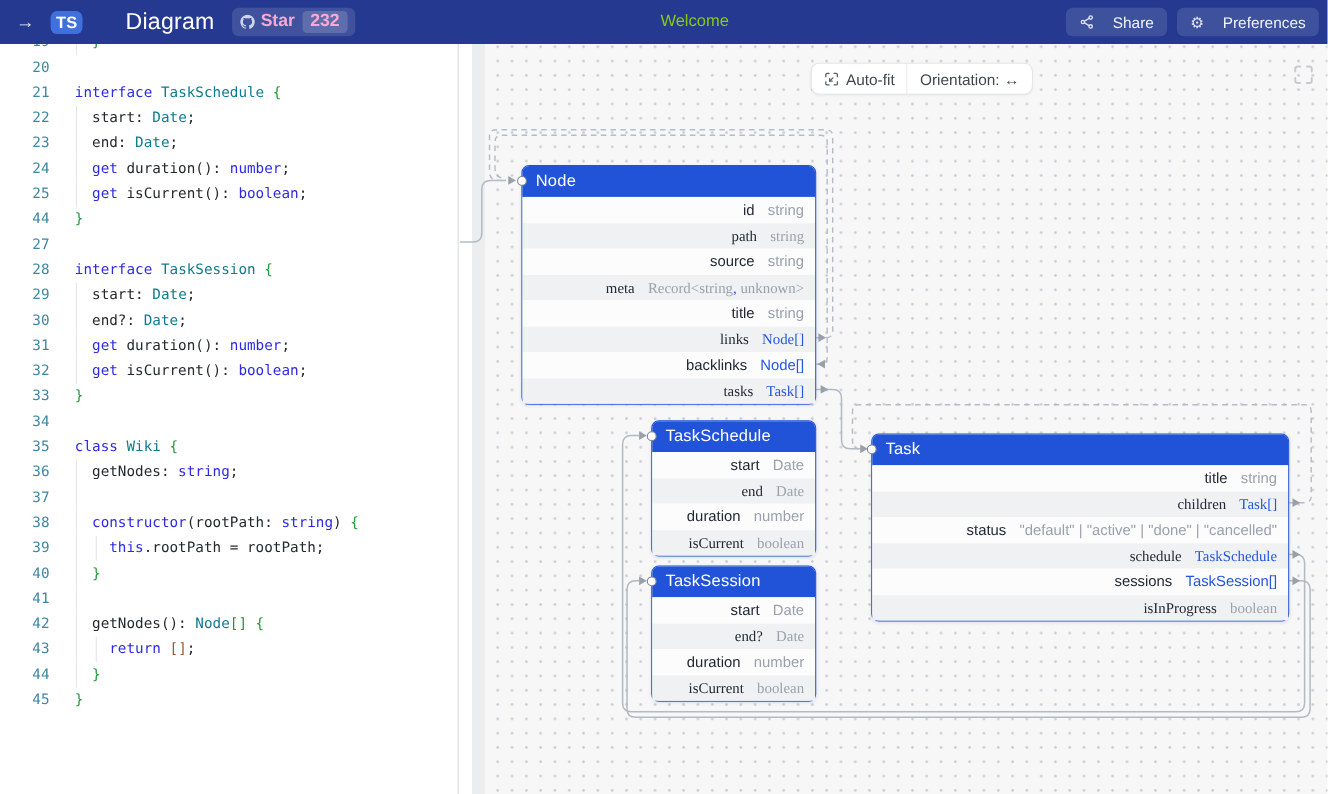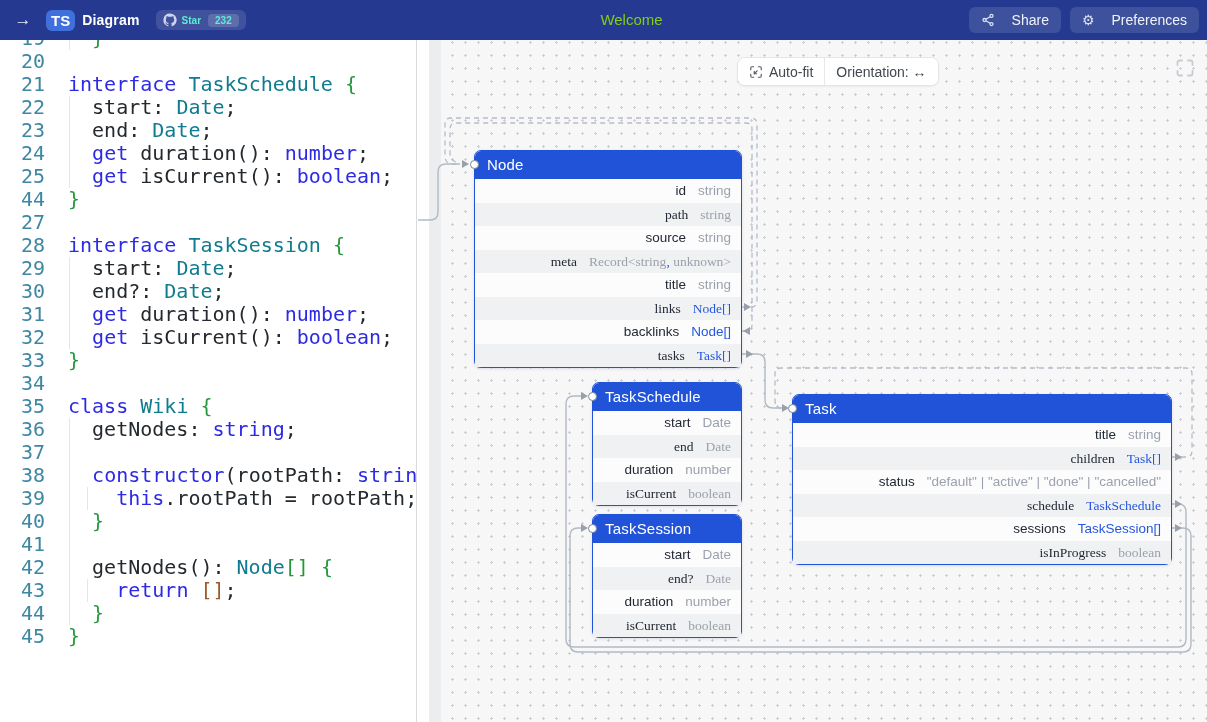--- a/index.html
+++ b/index.html
@@ -3,36 +3,36 @@
 <meta charset="utf-8">
 <style>
   * { margin:0; padding:0; box-sizing:border-box; }
   html,body { width:1207px; height:722px; overflow:hidden; font-family:"Liberation Sans", sans-serif; background:#fff; }
 
   
   .topbar { position:relative; height:40px; background:#24398f; display:flex; align-items:center; padding:0 8px; color:#fff; z-index:10; }
   .back-arrow { width:30px; text-align:center; font-size:17px; color:#e8ecf8; cursor:pointer; }
   .logo { display:flex; align-items:center; gap:7px; margin-left:8px; }
   .logo-chip { background:#4070dc; border-radius:6px; padding:2px 5px; font-weight:bold; font-size:15px; }
-  .logo-rest { font-weight:bold; font-size:14px; letter-spacing:.2px; }
-  .gh-badge { display:flex; align-items:center; gap:5px; margin-left:16px; background:rgba(255,255,255,.13); border-radius:6px; padding:3px 7px; color:#5eead4; font-size:10px; font-weight:bold; cursor:pointer; }
+  .logo-rest { font-weight:normal; font-size:21px; letter-spacing:.2px;margin-left:32px; }
+  .gh-badge { display:flex; align-items:center; gap:5px; margin-left:16px; background:rgba(255,255,255,.13); border-radius:6px; padding:3px 7px; color:#f9a8d4; font-size:16px; font-weight:bold; cursor:pointer; }
   .gh-count { background:rgba(255,255,255,.16); border-radius:4px; padding:1px 7px; margin-left:2px; font-weight:bold; }
   .page-title { position:absolute; left:50%; top:0; transform:translateX(-50%); line-height:40px; font-size:15px; font-weight:500; color:#84cc16;margin-left:28px; }
   .topbar-right { margin-left:auto; display:flex; gap:9px; }
   .tb-btn { display:flex; align-items:center; gap:17px; background:rgba(255,255,255,.12); border:none; border-radius:6px; padding:5px 12px; color:#f0f3fb; font-size:14px; font-family:inherit; cursor:pointer; }
   .gear-glyph { font-size:14px; color:#dbe1f2; line-height:1; }
 
   
   .main { display:flex; height:682px; }
   .editor { position:relative; width:417px; background:#fff; border-right:1px solid #d8dade; overflow:hidden; }
   .pane-gutter { width:24px; background:linear-gradient(90deg,#fff 0,#fff 12px,#ecedef 12px,#ecedef 24px); }
   .canvas { position:relative; flex:1; background-color:#f7f7f8; background-image:radial-gradient(circle,#ccd0d6 1.15px,transparent 1.3px); background-size:13px 13px; background-position:5px 9px; }
 
   
-  .code-lines { margin-top:-13px; font-family:"DejaVu Sans Mono", monospace; font-size:20px; }
+  .code-lines { margin-top:-13px; font-family:"DejaVu Sans Mono", monospace; font-size:13px; }
   .cm-line { display:flex; height:23px; line-height:23px; white-space:pre; }
   .ln { width:45px; text-align:right; color:#3d87a3; flex:none; }
   .lc { position:relative; padding-left:23px; flex:1; color:#24292e; }
   .ig { position:absolute; top:0; bottom:0; width:1px; background:#e3e6ea; }
   .tk-p  { color:#24292e;text-align:right; }
   .tk-kw { color:#2d2ae5; }
   .tk-ty { color:#0f7b8f; }
   .tk-b1 { color:#23993b; }
   .tk-b3 { color:#9c5a2b; }
 

